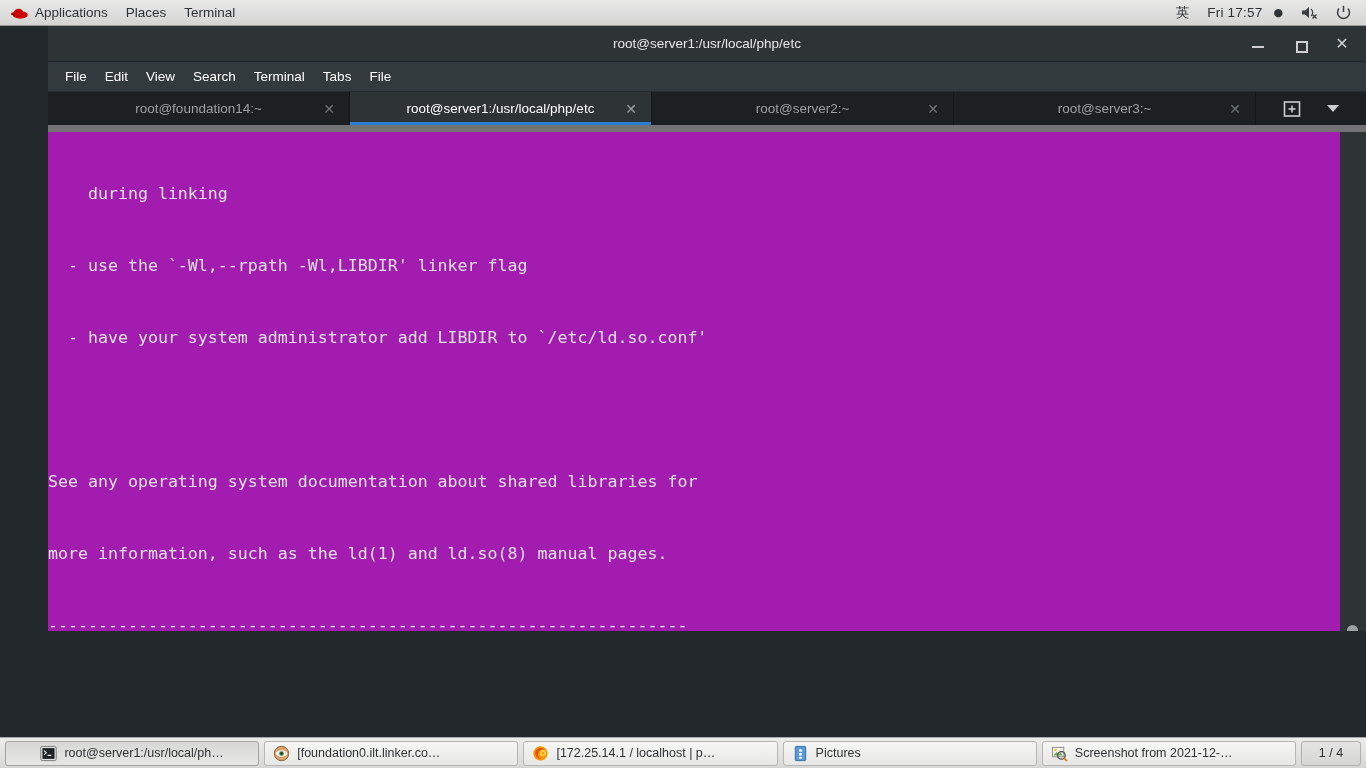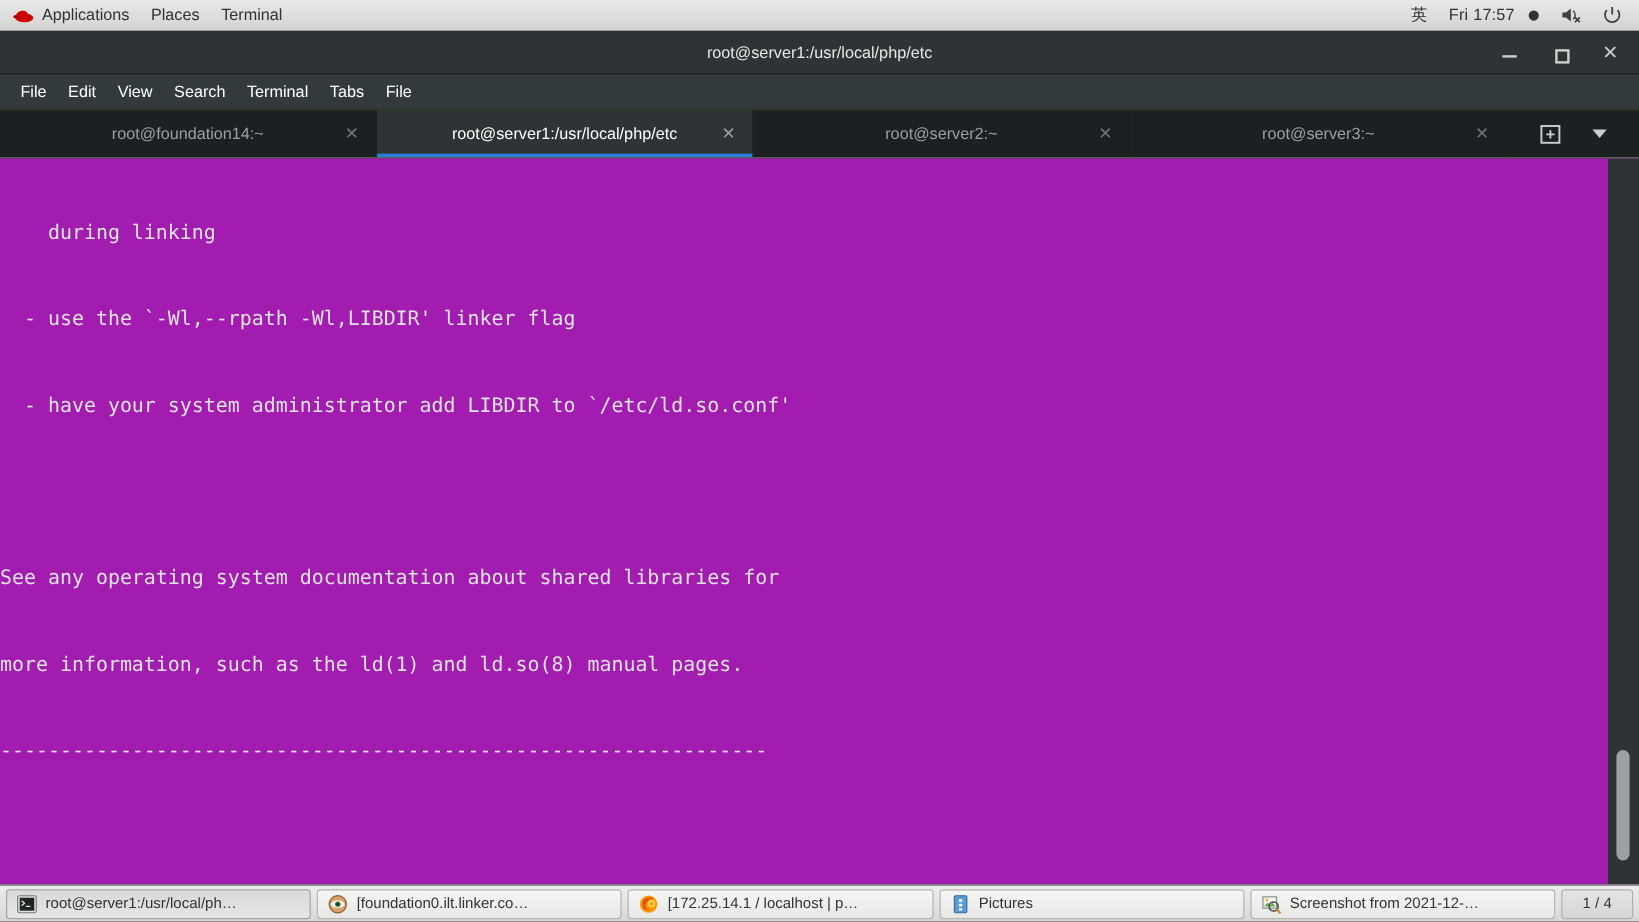--- a/index.html
+++ b/index.html
@@ -23,22 +23,22 @@
     display: flex; align-items: center; height: 100%;
     padding: 0 9px; gap: 6px; color: #2e3436; font-size: 13.5px;
   }
   .panel-right { margin-left: auto; display: flex; align-items: center; height: 100%; padding-right: 6px; }
   .rh-logo { width: 20px; height: 14px; display: block; }
   .panel-clock { font-size: 13.5px; letter-spacing: .2px; }
   .dot { font-size: 11px; margin-left: 5px; }
 
   
   #term-window {
-    position: absolute; left: 0; top: 26px; width: 1366px; height: 711px;
-    background: #22282b; display: flex; flex-direction: column;
+    position: absolute; left: 0; top: 26px; width: 1366px; height: 605px;
+    background: #22282b; display: flex; flex-direction: column; padding-left: 48px;
   }
   #titlebar {
     height: 36px; background: #2e3436;
     display: flex; align-items: center; position: relative;
     border-bottom: 1px solid #1d2224;
   }
   #window-title {
     position: absolute; left: 0; right: 0; text-align: center;
     font-size: 13.5px; color: #e6e6e6;
   }
@@ -64,22 +64,22 @@
     height: 30px; background: #333a3d;
     display: flex; align-items: center; padding-left: 8px;
     border-bottom: 1px solid #262c2e;
   }
   .menu-item {
     padding: 3px 9px; font-size: 13.5px; color: #ffffff; cursor: default;
   }
 
   
   #tabbar {
-    height: 40px; background: #4d7c0f; display: flex; align-items: stretch;
-    border-bottom: 1px solid #737373;
+    height: 40px; background: #7f1d1d; display: flex; align-items: stretch;
+    border-bottom: 7px solid #737373;
   }
   .tab {
     flex: 1 1 0; min-width: 0;
     display: flex; align-items: center; justify-content: center;
     position: relative; background: #1c2022;
     border-right: 1px solid #15181a;
     font-size: 13.5px; color: #9aa0a3;
     padding: 0 8px;
   }
   .tab.active { background: #2e3436; color: #ffffff; }
@@ -137,20 +137,21 @@
   .task-btn {
     flex: 1 1 0; min-width: 0; height: 25px;
     background: linear-gradient(to bottom, #f6f6f5, #e7e7e5);
     border: 1px solid #b6b6b4; border-radius: 3px;
     display: flex; align-items: center; gap: 7px; padding: 0 8px;
     font-size: 12.5px; color: #2e3436; overflow: hidden;
   }
   .task-btn.pressed {
     background: linear-gradient(to bottom, #d8d8d6, #e6e6e4);
     border-color: #a4a4a2;
+    justify-content: center;
   }
   .task-label { white-space: nowrap; overflow: hidden; text-overflow: ellipsis; }
   .task-icon { flex: 0 0 17px; width: 17px; height: 17px; }
   #workspace-indicator {
     flex: 0 0 60px; height: 25px;
     background: linear-gradient(to bottom, #e4e4e2, #d6d6d4);
     border: 1px solid #b0b0ae; border-radius: 3px;
     display: flex; align-items: center; justify-content: center;
     font-size: 12.5px; color: #2e3436;
   }

